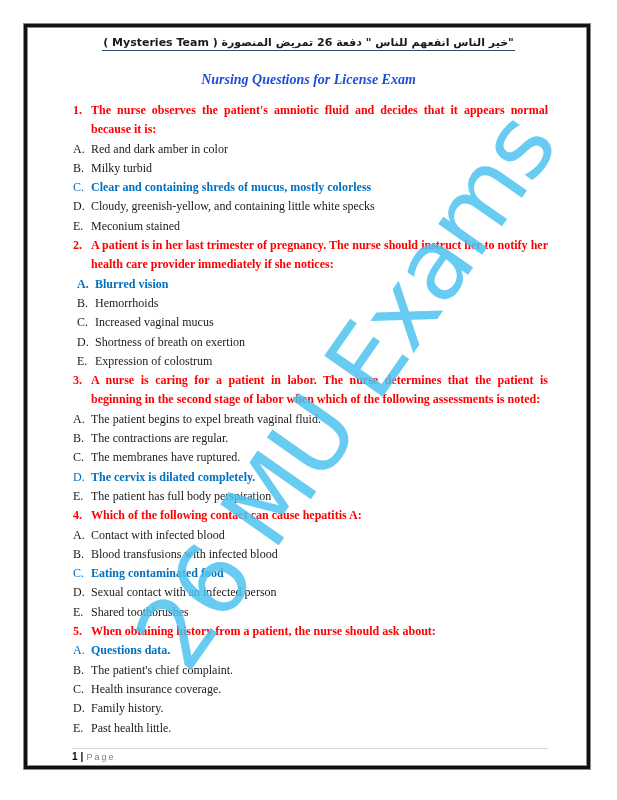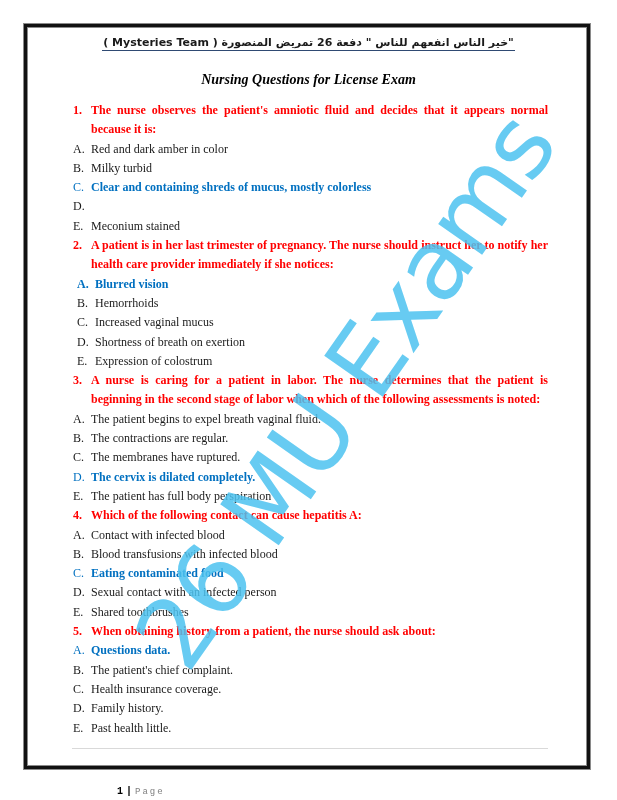--- a/index.html
+++ b/index.html
@@ -18,21 +18,21 @@
       font-family: "DejaVu Sans", sans-serif; font-weight: bold; font-size: 11px;
       color: #1a1a1a;
     }
     .header span {
       display: inline-block; border-bottom: 1.5px solid #2f4a73; padding: 0 1px 1px 1px;
       direction: rtl; unicode-bidi: plaintext;
     }
     .title {
       position: absolute; left: 0; right: 0; top: 72px; text-align: center;
       font-family: "Liberation Serif", serif; font-style: italic; font-weight: bold;
-      font-size: 14px; color: #000000;
+      font-size: 14px; color: #1d4ed8;
     }
     .content { position: absolute; left: 73px; top: 101px; width: 475px; }
     .q {
       position: relative; padding-left: 18px; font-weight: bold; color: #ff0000;
       font-size: 12px; line-height: 19.3px; text-align: justify;
     }
     .q .num { position: absolute; left: 0; top: 0; }
     .opt {
       position: relative; padding-left: 18px; color: #1a1a1a; font-size: 12px;
       line-height: 19.3px; height: 19.3px; white-space: nowrap;
@@ -40,22 +40,22 @@
     .opt .letter { position: absolute; left: 0; top: 0; }
     .opt.indented { margin-left: 4px; }
     .opt.correct { color: #0070c0; }
     .opt.correct .text { font-weight: bold; }
     .opt.correct.bold-letter .letter { font-weight: bold; }
     .footer-rule {
       position: absolute; left: 72px; top: 748px; width: 476px; height: 0;
       border-top: 1px solid #d9d9d9;
     }
     .footer {
-      position: absolute; left: 72px; top: 786px; font-family: Liberation Mono, monospace;
-      font-size: 10px; color: #000; margin-left: 45px;
+      position: absolute; left: 72px; top: 751px; font-family: Liberation Sans, sans-serif;
+      font-size: 10px; color: #000;
     }
     .footer .num { font-weight: bold; }
     .footer .bar { font-weight: bold; margin: 0 3px 0 3px; }
     .footer .page-word { color: #7f7f7f; letter-spacing: 2px; font-size: 9px; }
     .watermark {
       position: absolute; left: 40px; top: 370px; width: 560px; text-align: center;
       font-family: "DejaVu Sans", sans-serif; font-size: 98px; font-weight: normal;
       color: #4dc3f0; opacity: 0.85; transform: rotate(-55deg);
       transform-origin: 50% 50%; white-space: nowrap; pointer-events: none;
       letter-spacing: -2px;
@@ -74,21 +74,21 @@
 
 <div class="content">
 
   <div class="q">
     <span class="num">1.</span>
     <span>The nurse observes the patient's amniotic fluid and decides that it appears normal because it is:</span>
   </div>
   <div class="opt"><span class="letter">A.</span><span class="text">Red and dark amber in color</span></div>
   <div class="opt"><span class="letter">B.</span><span class="text">Milky turbid</span></div>
   <div class="opt correct"><span class="letter">C.</span><span class="text">Clear and containing shreds of mucus, mostly colorless</span></div>
-  <div class="opt"><span class="letter">D.</span></div>
+  <div class="opt"><span class="letter">D.</span><span class="text">Cloudy, greenish-yellow, and containing little white specks</span></div>
   <div class="opt"><span class="letter">E.</span><span class="text">Meconium stained</span></div>
 
   <div class="q">
     <span class="num">2.</span>
     <span>A patient is in her last trimester of pregnancy. The nurse should instruct her to notify her health care provider immediately if she notices:</span>
   </div>
   <div class="opt indented correct bold-letter"><span class="letter">A.</span><span class="text">Blurred vision</span></div>
   <div class="opt indented"><span class="letter">B.</span><span class="text">Hemorrhoids</span></div>
   <div class="opt indented"><span class="letter">C.</span><span class="text">Increased vaginal mucus</span></div>
   <div class="opt indented"><span class="letter">D.</span><span class="text">Shortness of breath on exertion</span></div>

